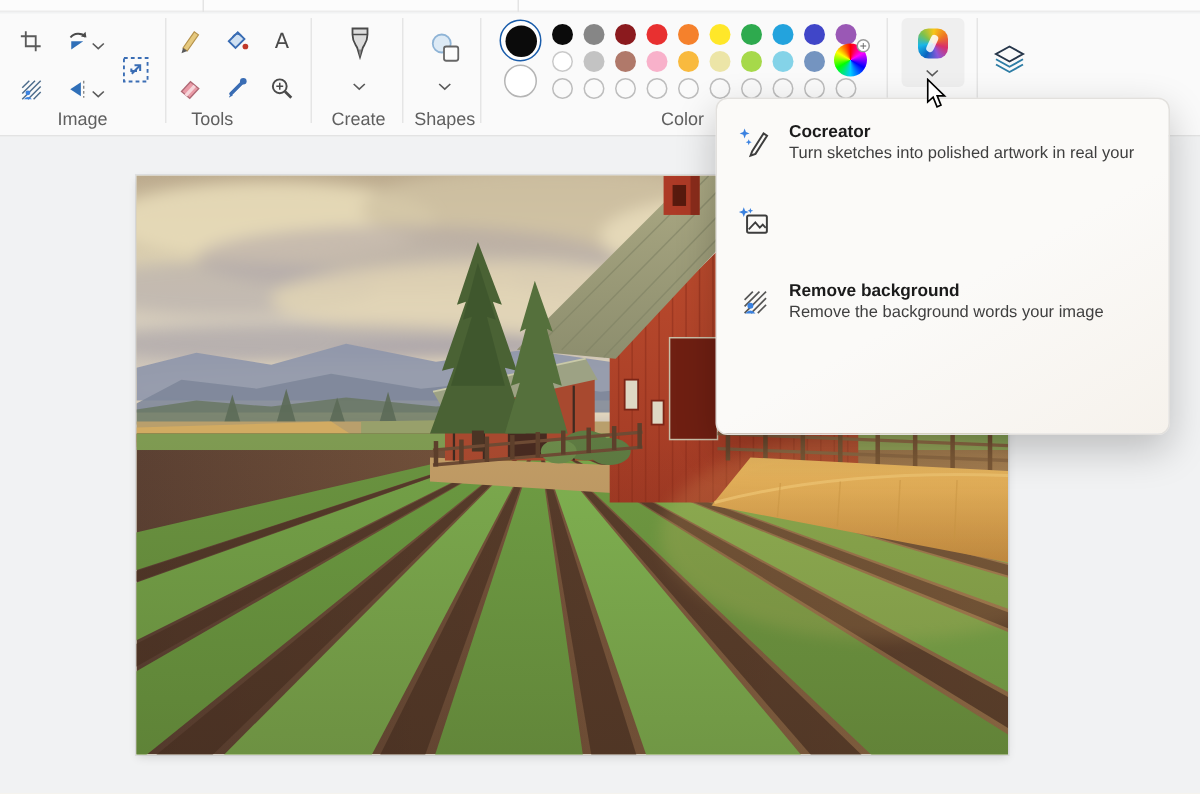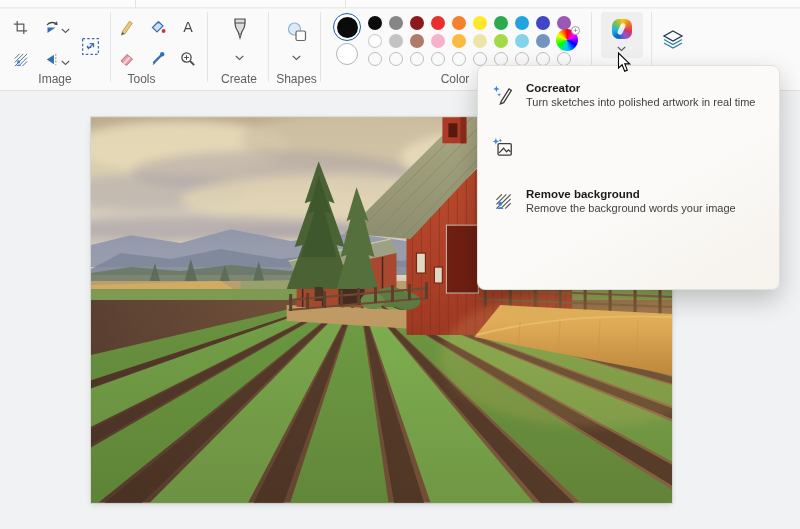--- a/index.html
+++ b/index.html
@@ -448,21 +448,21 @@
   <div class="menu">
 
     <div class="mitem">
       <svg class="micon" viewBox="0 0 20 20">
         <path d="M8.5 15.5 L15.5 4.5 L17.6 5.9 L10.6 16.9 L7.6 18 Z" fill="none" stroke="#3d3d3d" stroke-width="1.2"></path>
         <path d="M4 1.5 L4.8 3.7 L7 4.5 L4.8 5.3 L4 7.5 L3.2 5.3 L1 4.5 L3.2 3.7 Z" fill="#3b82e0"></path>
         <path d="M6.5 8 L7 9.3 L8.3 9.8 L7 10.3 L6.5 11.6 L6 10.3 L4.7 9.8 L6 9.3 Z" fill="#3b82e0"></path>
       </svg>
       <div class="mtext">
         <div class="mtitle">Cocreator</div>
-        <div class="mdesc">Turn sketches into polished artwork in real time</div>
+        <div class="mdesc">Turn sketches into polished artwork in real your</div>
       </div>
     </div>
 
     <div class="mitem">
       <svg class="micon" viewBox="0 0 20 20">
         <rect x="5.5" y="6" width="12" height="10.5" rx="1" fill="none" stroke="#3d3d3d" stroke-width="1.2"></rect>
         <path d="M6.5 14.5 L10.5 10.2 L13.2 13.4 L15 11.6 L16.8 13.6" fill="none" stroke="#3d3d3d" stroke-width="1.1"></path>
         <path d="M3.5 1 L4.3 3.2 L6.5 4 L4.3 4.8 L3.5 7 L2.7 4.8 L0.5 4 L2.7 3.2 Z" fill="#3b82e0"></path>
         <path d="M7.5 1.5 L8 2.7 L9.2 3.2 L8 3.7 L7.5 4.9 L7 3.7 L5.8 3.2 L7 2.7 Z" fill="#3b82e0"></path>
       </svg>

